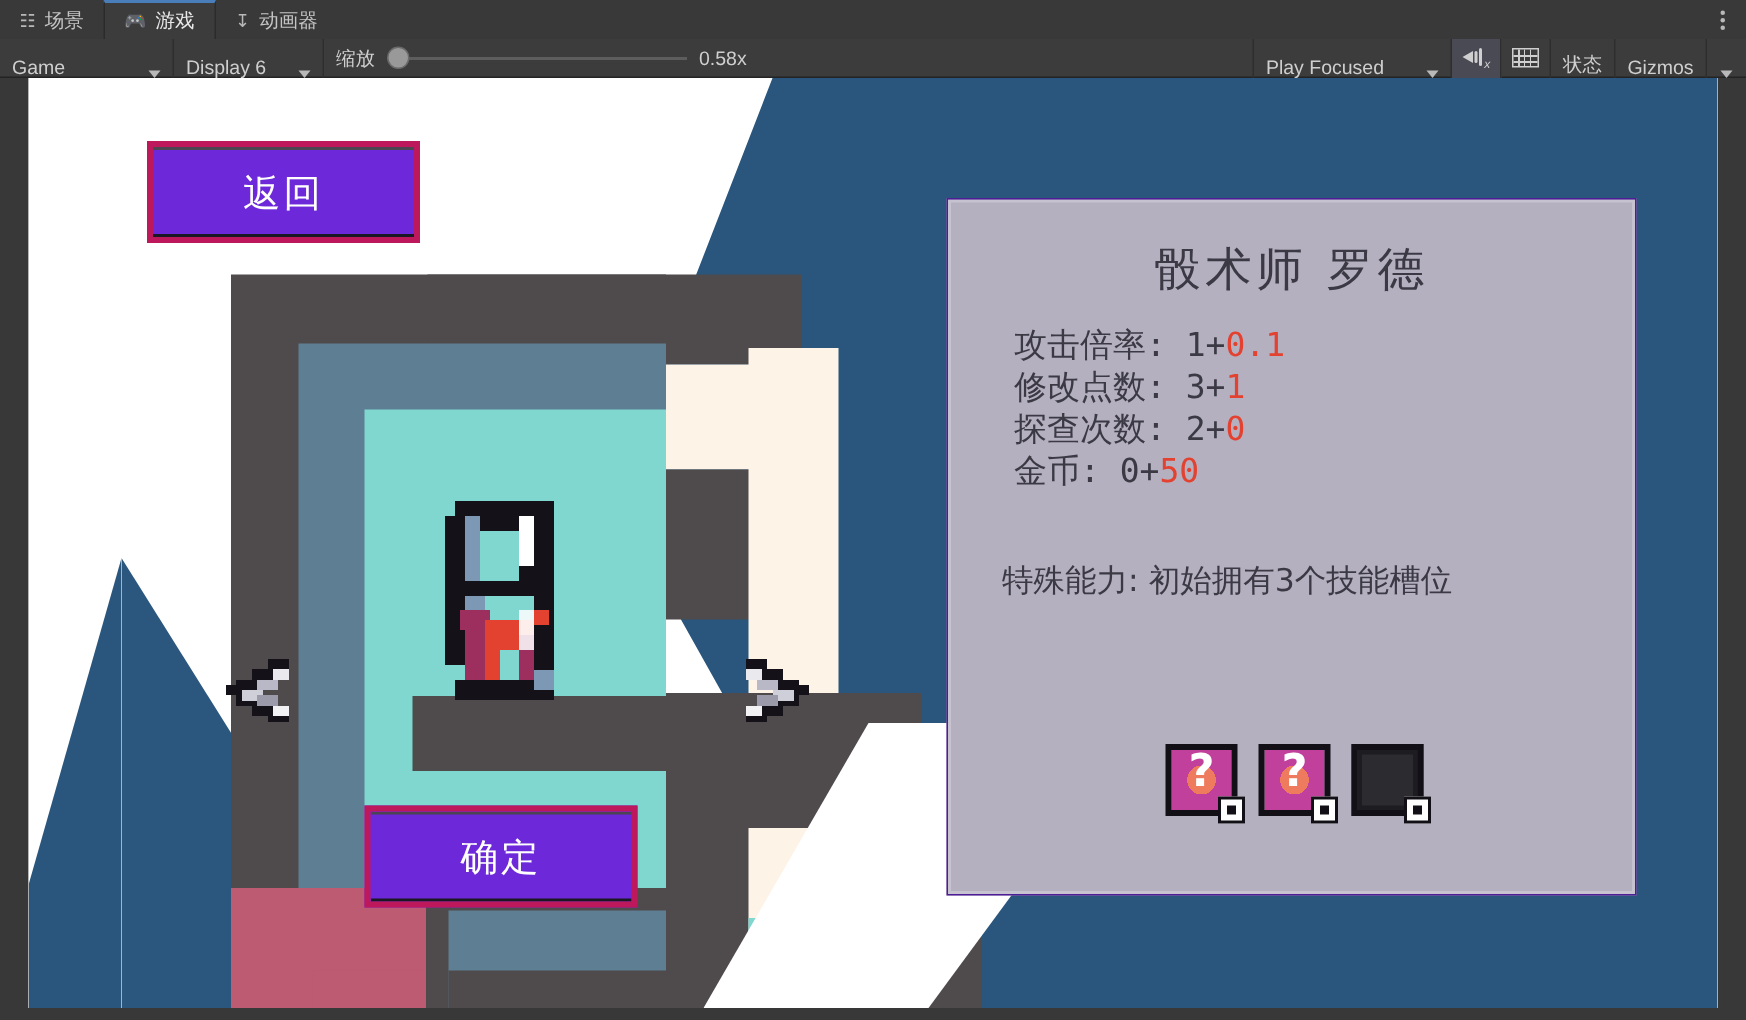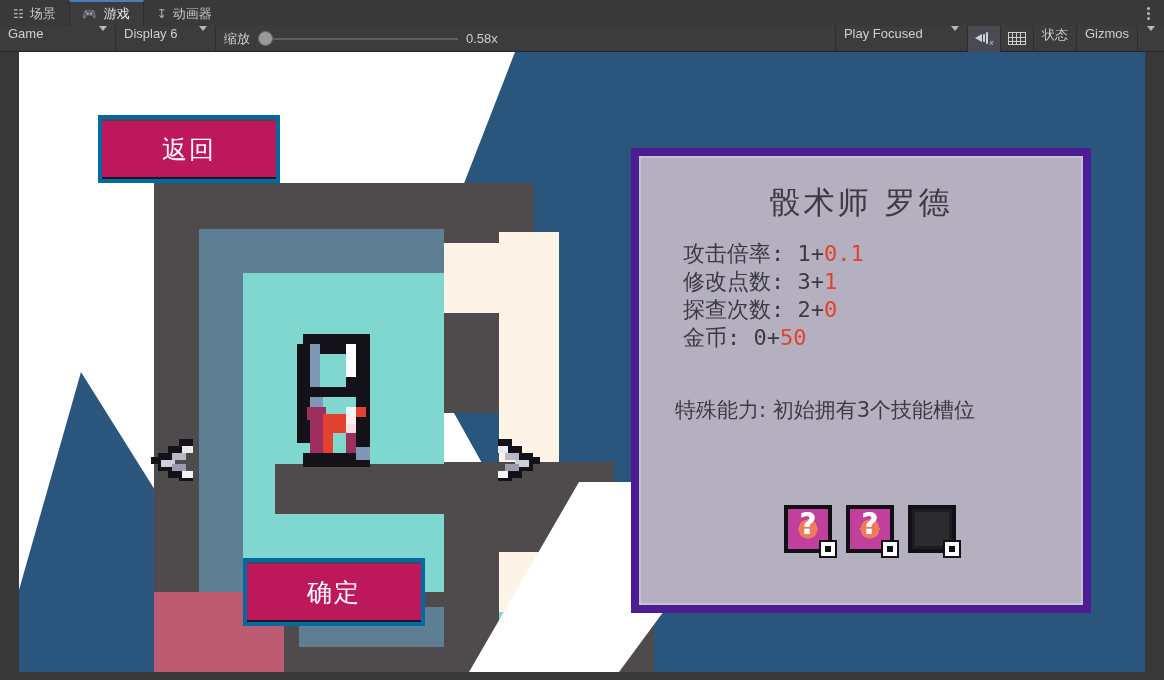--- a/index.html
+++ b/index.html
@@ -16,21 +16,21 @@
               box-sizing:border-box;}
   .tab .ticon{font-size:12px;color:#b8b8b8;line-height:1;display:inline-block;}
   .kebab{position:absolute;right:8px;top:3px;width:16px;height:20px;display:flex;
          flex-direction:column;align-items:center;justify-content:center;gap:2px;}
   .kebab i{display:block;width:3px;height:3px;border-radius:50%;background:#b9b9b9;}
 
   
   .toolbar{position:absolute;left:0;top:26px;width:1164px;height:26px;background:#3c3c3c;
            border-bottom:1px solid #232323;display:flex;align-items:center;font-size:13px;
            color:#cfcfcf;box-sizing:border-box;}
-  .tb{height:26px;display:flex;align-items:flex-start;padding:0 8px;box-sizing:border-box;
+  .tb{height:26px;display:flex;align-items:flex-end;padding:0 8px;box-sizing:border-box;
       border-right:1px solid #2e2e2e;white-space:nowrap;}
   .tb.sel{justify-content:space-between;gap:10px;}
   .caret{width:0;height:0;border-left:4px solid transparent;border-right:4px solid transparent;
          border-top:5px solid #b9b9b9;display:inline-block;margin-left:8px;}
   .tb.gameSel{width:116px;}
   .tb.dispSel{width:100px;}
   .tb.resSel{width:196px;}
   .zoomwrap{display:flex;align-items:center;gap:8px;padding:0 8px;height:26px;flex:1;
             border-right:1px solid #2e2e2e;}
   .zoomlbl{color:#cfcfcf;}
@@ -81,31 +81,31 @@
   .steel{background:#5e7f93;}
   .teal{background:#7fd7d0;}
   .cream{background:#fdf3e7;}
   .rose{background:#bd5b72;}
   .salmon{background:#ef6f62;}
 
   
   .pixel{image-rendering:pixelated;}
 
   
-  .gbtn{position:absolute;background:#be185d;border:4px solid #0369a1;
+  .gbtn{position:absolute;background:#6d28d9;border:4px solid #be185d;
         box-shadow:inset 0 2px 0 #4a4550, inset 0 -2px 0 #1a1822;
-        display:flex;align-items:center;justify-content:center;cursor:pointer;margin-top:21px;}
+        display:flex;align-items:center;justify-content:center;cursor:pointer;}
   .gbtn span{color:#ffffff;font-size:25px;letter-spacing:2px;
              font-family:"DejaVu Sans",sans-serif;}
   #btn-back{left:79px;top:42px;width:174px;height:60px;}
   #btn-confirm{left:224px;top:485px;width:174px;height:60px;}
 
   
-  .panel{position:absolute;left:612px;top:96px;width:460px;height:465px;
-         background:#b5b0c0;border:8px solid #4c1d95;
+  .panel{position:absolute;left:612px;top:80px;width:460px;height:465px;
+         background:#b5b0c0;border:1px solid #4c1d95;
          box-shadow:inset 0 0 0 2px #c6c2cf;box-sizing:border-box;}
   .panel-title{position:absolute;left:0;right:0;top:26px;text-align:center;
                font-size:31px;color:#3b3a44;letter-spacing:3px;
                font-family:"DejaVu Sans",sans-serif;}
   .stats{position:absolute;left:44px;top:84px;font-size:22px;color:#3b3a44;
          line-height:28px;font-family:"DejaVu Sans Mono","DejaVu Sans",monospace;}
   .stats .row{white-space:nowrap;}
   .stats .bonus{color:#e2422f;}
   .ability{position:absolute;left:36px;top:240px;right:24px;font-size:21px;color:#3b3a44;
            line-height:28px;font-family:"DejaVu Sans",sans-serif;}

